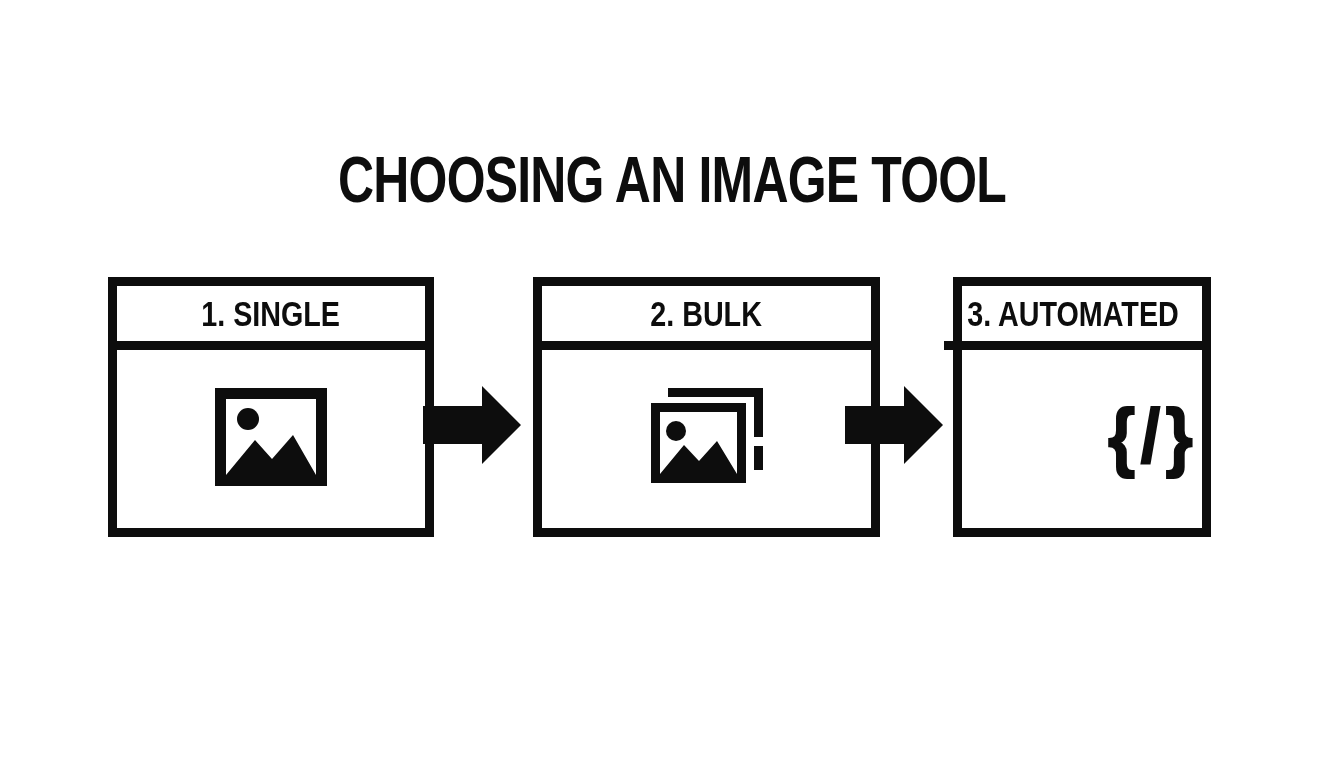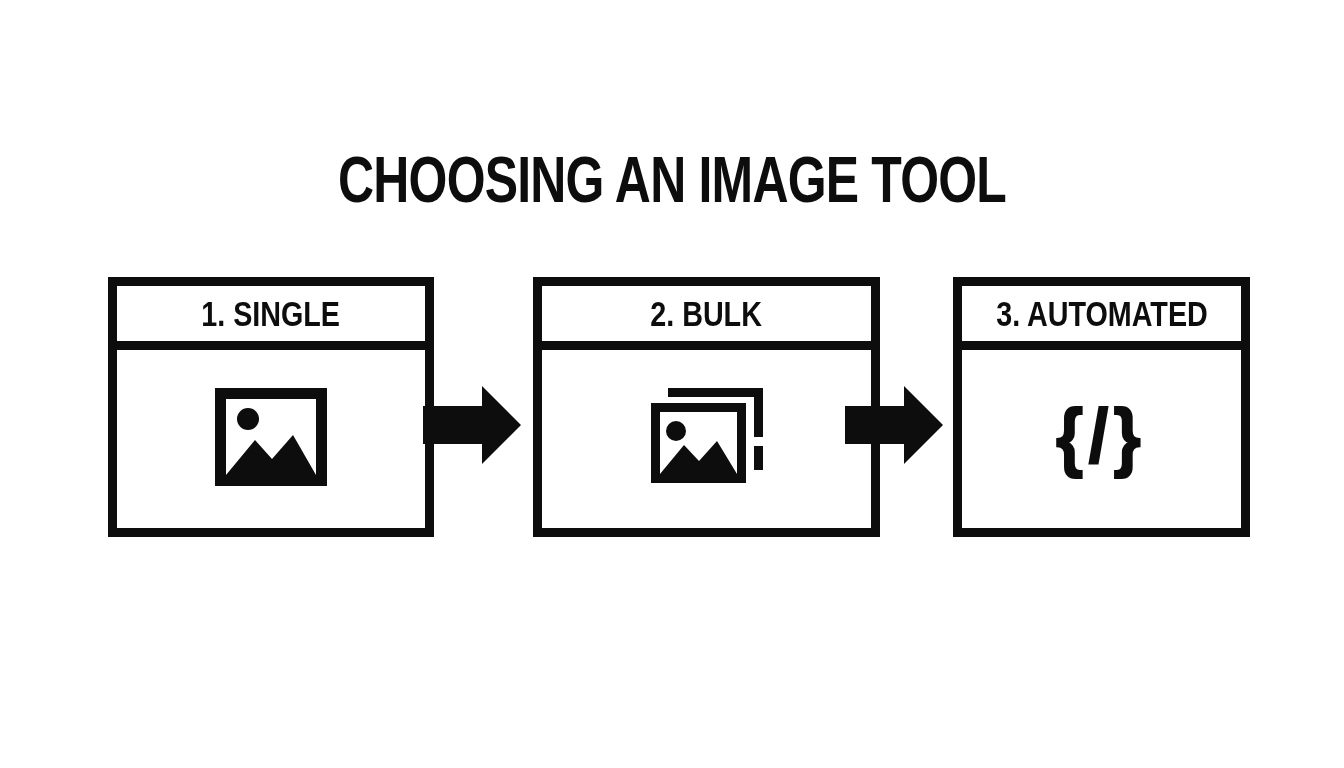--- a/index.html
+++ b/index.html
@@ -28,21 +28,21 @@
     top: 277px;
     height: 260px;
     border: 9px solid #0d0d0d;
     background: #ffffff;
     box-sizing: border-box;
     display: flex;
     flex-direction: column;
   }
   .card-1 { left: 108px; width: 326px; }
   .card-2 { left: 533px; width: 347px; }
-  .card-3 { left: 953px; width: 297px; }
+  .card-3 { left: 953px; width: 258px; align-items: flex-end; }
   .step-header {
     height: 55px;
     flex: 0 0 55px;
     border-bottom: 9px solid #0d0d0d;
     display: flex;
     align-items: center;
     justify-content: center;
   }
   .step-label {
     font-size: 35px;

